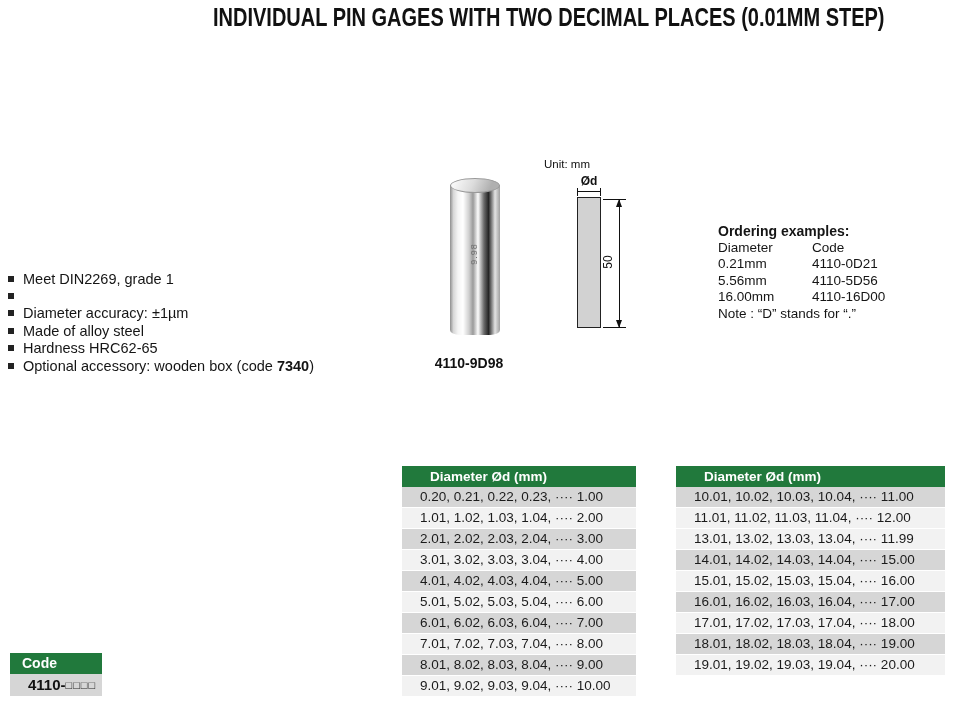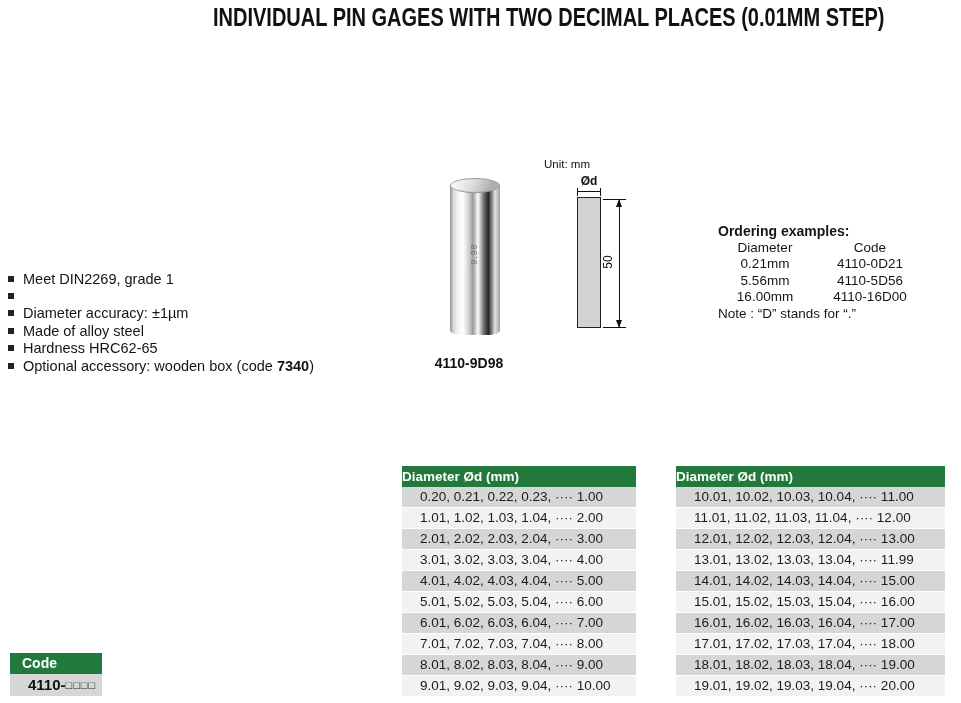--- a/index.html
+++ b/index.html
@@ -53,29 +53,29 @@
   .ext-tick-top{left:603px;top:199px;width:23px;height:1px;background:#111;}
   .ext-tick-bot{left:603px;top:327px;width:23px;height:1px;background:#111;}
   .dim-v-line{left:619px;top:200px;width:1px;height:127px;background:#111;}
   .arrow-up{left:616px;top:199px;width:0;height:0;border-left:3.5px solid transparent;border-right:3.5px solid transparent;border-bottom:8px solid #111;}
   .arrow-down{left:616px;top:320px;width:0;height:0;border-left:3.5px solid transparent;border-right:3.5px solid transparent;border-top:8px solid #111;}
   .len-label{left:597px;top:254px;width:24px;height:16px;transform:rotate(-90deg);font-size:12px;color:#111;text-align:center;}
 
   
   .ordering{left:718px;top:223px;width:210px;font-size:13.5px;line-height:16.6px;color:#151515;}
   .ordering .heading{font-weight:bold;font-size:14px;}
-  .ord-row{display:grid;grid-template-columns:94px auto;text-align:center;}
+  .ord-row{display:grid;grid-template-columns:94px auto;}
 
   
   .dtable{top:466px;}
   .dtable-left{left:402px;width:234px;}
   .dtable-right{left:676px;width:269px;}
   .thead{
     height:21px;line-height:21px;background:#21793c;color:#ffffff;
-    font-weight:bold;font-size:13.5px;padding-left:0;box-sizing:border-box;
+    font-weight:bold;font-size:13.5px;padding-left:28px;box-sizing:border-box;
   }
   .trow{
     height:21px;line-height:20px;font-size:13.5px;padding-left:18px;
     box-sizing:border-box;border-bottom:1px solid #ffffff;color:#1b1b1b;white-space:nowrap;
   }
   .trow.odd{background:#d6d6d6;}
   .trow.even{background:#f2f2f2;}
 
   
   .code-box{left:10px;top:653px;width:92px;}
@@ -168,21 +168,20 @@
   <div class="trow odd">6.01, 6.02, 6.03, 6.04, ···· 7.00</div>
   <div class="trow even">7.01, 7.02, 7.03, 7.04, ···· 8.00</div>
   <div class="trow odd">8.01, 8.02, 8.03, 8.04, ···· 9.00</div>
   <div class="trow even">9.01, 9.02, 9.03, 9.04, ···· 10.00</div>
 </div>
 
 <div class="abs dtable dtable-right">
   <div class="thead">Diameter Ød (mm)</div>
   <div class="trow odd">10.01, 10.02, 10.03, 10.04, ···· 11.00</div>
   <div class="trow even">11.01, 11.02, 11.03, 11.04, ···· 12.00</div>
-  <div class="trow odd">12.01, 12.02, 12.03, 12.04, ···· 13.00</div>
   <div class="trow even">13.01, 13.02, 13.03, 13.04, ···· 11.99</div>
   <div class="trow odd">14.01, 14.02, 14.03, 14.04, ···· 15.00</div>
   <div class="trow even">15.01, 15.02, 15.03, 15.04, ···· 16.00</div>
   <div class="trow odd">16.01, 16.02, 16.03, 16.04, ···· 17.00</div>
   <div class="trow even">17.01, 17.02, 17.03, 17.04, ···· 18.00</div>
   <div class="trow odd">18.01, 18.02, 18.03, 18.04, ···· 19.00</div>
   <div class="trow even">19.01, 19.02, 19.03, 19.04, ···· 20.00</div>
 </div>
 
 <div class="abs code-box">

